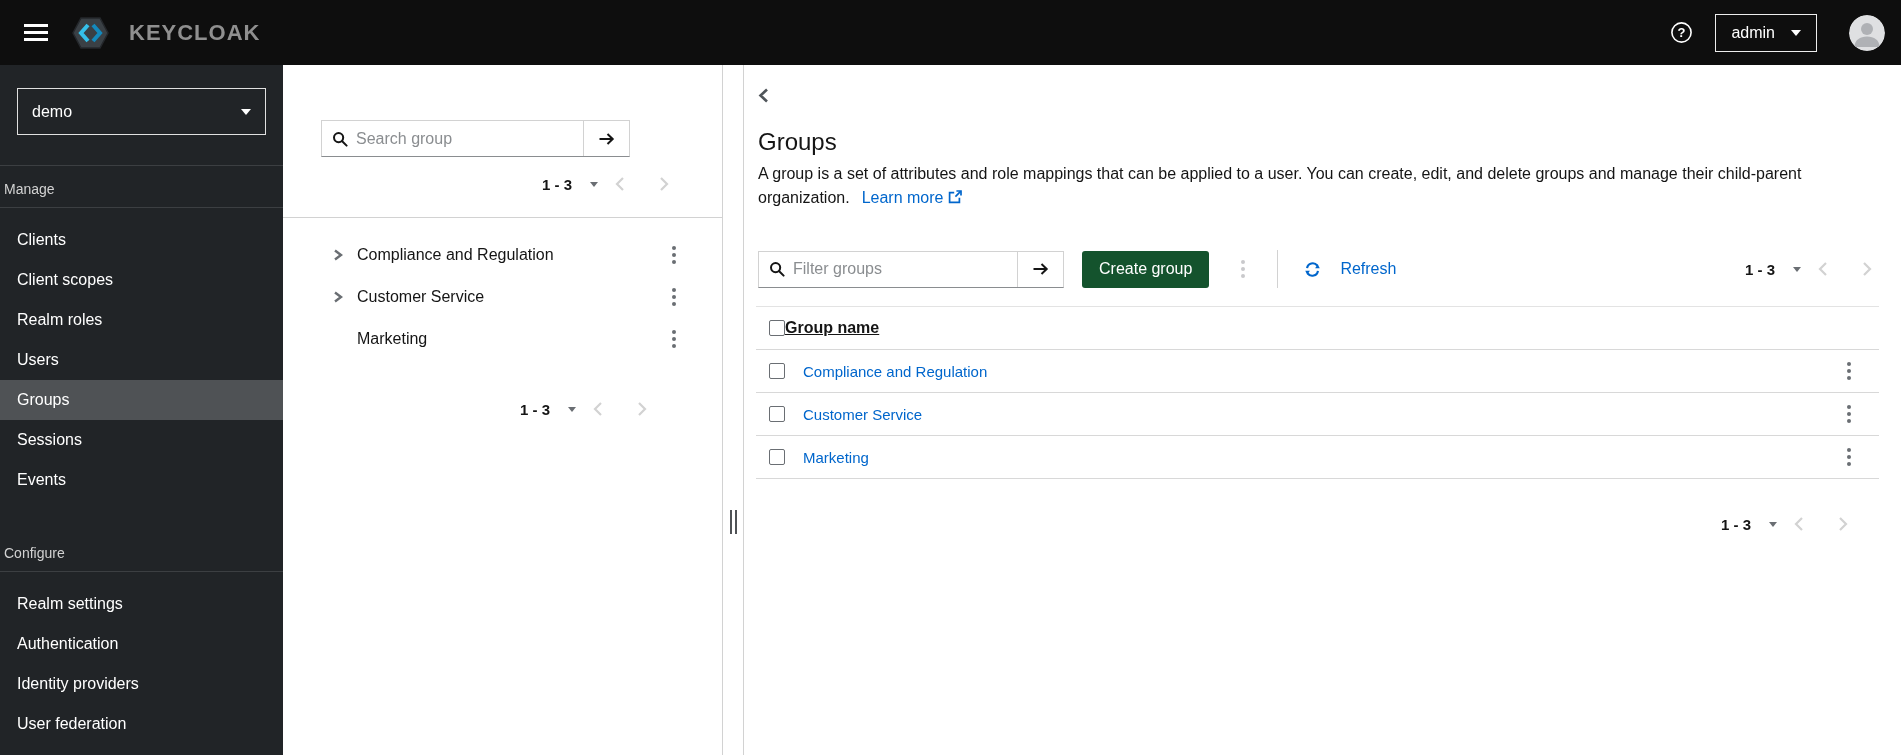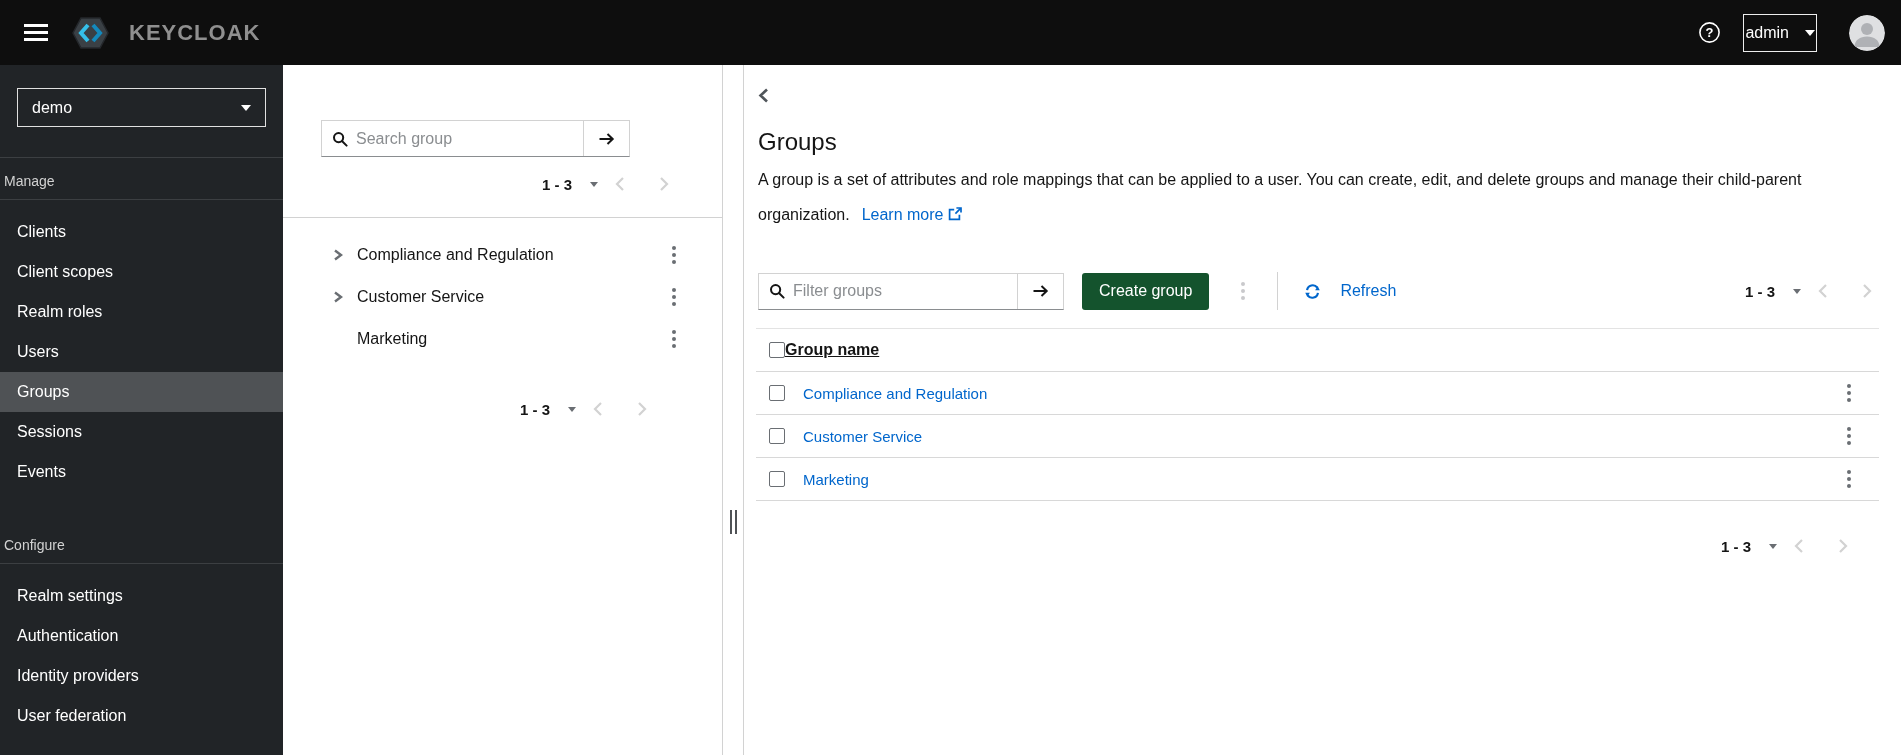--- a/index.html
+++ b/index.html
@@ -10,34 +10,34 @@
   
   .masthead { height:65px; background:#0e0e0e; display:flex; align-items:center;
               padding:0 16px 0 18px; flex:0 0 auto; }
   .nav-toggle { background:none; border:none; cursor:pointer; padding:6px; margin-right:18px; }
   .hamburger i { display:block; width:24px; height:3px; background:#fff; margin:4px 0; }
   .brand { display:flex; align-items:center; gap:20px; }
   .brand-text { color:#8f8f8f; font-size:22px; font-weight:bold; letter-spacing:1px; }
   .masthead-right { margin-left:auto; display:flex; align-items:center; }
   .help-btn { background:none; border:none; cursor:pointer; margin-right:22px; display:flex; }
   .user-menu { background:none; border:1px solid #ededed; color:#fff; height:38px;
-               padding:0 1px; font-size:16px; display:flex; align-items:center; gap:16px;
+               padding:0 15px; font-size:16px; display:flex; align-items:center; gap:16px;
                cursor:pointer; margin-right:32px; font-family:inherit; }
   .avatar { width:36px; height:36px; border-radius:50%; overflow:hidden; cursor:pointer; }
 
   .caret-down { width:0; height:0; border-left:5px solid transparent; border-right:5px solid transparent;
                 border-top:6px solid currentColor; display:inline-block; }
 
   
   .content { flex:1; display:flex; min-height:0; }
 
   
   .sidebar { width:283px; background:#212427; color:#fff; flex:0 0 auto; }
   .realm-wrap { padding:23px 17px 30px; border-bottom:1px solid #3c3f42; }
-  .realm-selector { height:39px; border:1px solid #e0e0e0; display:flex; align-items:center;
+  .realm-selector { height:47px; border:1px solid #e0e0e0; display:flex; align-items:center;
                     padding:0 14px; font-size:16px; color:#fff; cursor:pointer; background:transparent;
                     width:100%; font-family:inherit; }
   .realm-selector .caret-down { margin-left:auto; color:#fff; }
   .nav-title { font-size:14px; font-weight:normal; color:#d2d2d2; padding:15px 4px 10px;
                border-bottom:1px solid #3c3f42; }
   .nav-section.configure { margin-top:30px; }
   .nav-list { list-style:none; padding-top:12px; }
   .nav-list li { height:40px; line-height:40px; padding-left:17px; font-size:16px; cursor:pointer; }
   .nav-list li.selected { background:#4f5255; }
 
@@ -81,21 +81,21 @@
   
   .splitter { width:22px; flex:0 0 auto; background:#fff; border-left:1px solid #d2d2d2;
               border-right:1px solid #d2d2d2; display:flex; justify-content:center; }
   .grip { display:flex; gap:3px; margin-top:445px; height:24px; cursor:col-resize; }
   .grip i { width:2px; height:24px; background:#4f5255; }
 
   
   .main { flex:1; padding:18px 12px 0 12px; min-width:0; }
   .back-btn { background:none; border:none; cursor:pointer; margin:4px 0 0 2px; display:flex; }
   .page-title { font-size:24px; font-weight:normal; color:#151515; margin:24px 0 0 2px; }
-  .page-desc { margin:6px 0 0 2px; font-size:16px; line-height:35px; max-width:1108px; }
+  .page-desc { margin:6px 0 0 2px; font-size:16px; line-height:24px; max-width:1108px; }
   .learn-more { color:#0066cc; text-decoration:none; margin-left:12px; white-space:nowrap; }
   .learn-more svg { margin-left:5px; vertical-align:-1px; }
 
   .toolbar { margin-top:40px; display:flex; align-items:center; }
   .toolbar .search-group { margin:0 0 0 2px; width:306px; }
   .create-btn { margin-left:18px; height:37px; padding:0 17px; background:#14532d; color:#fff;
                 border:none; border-radius:3px; font-size:16px; cursor:pointer; font-family:inherit; }
   .toolbar .kebab { margin:0 0 0 26px; color:#c9c9cc; }
   .toolbar-divider { width:1px; height:38px; background:#d2d2d2; margin:0 26px; }
   .refresh-btn { background:none; border:none; color:#0066cc; font-size:16px; display:flex;

